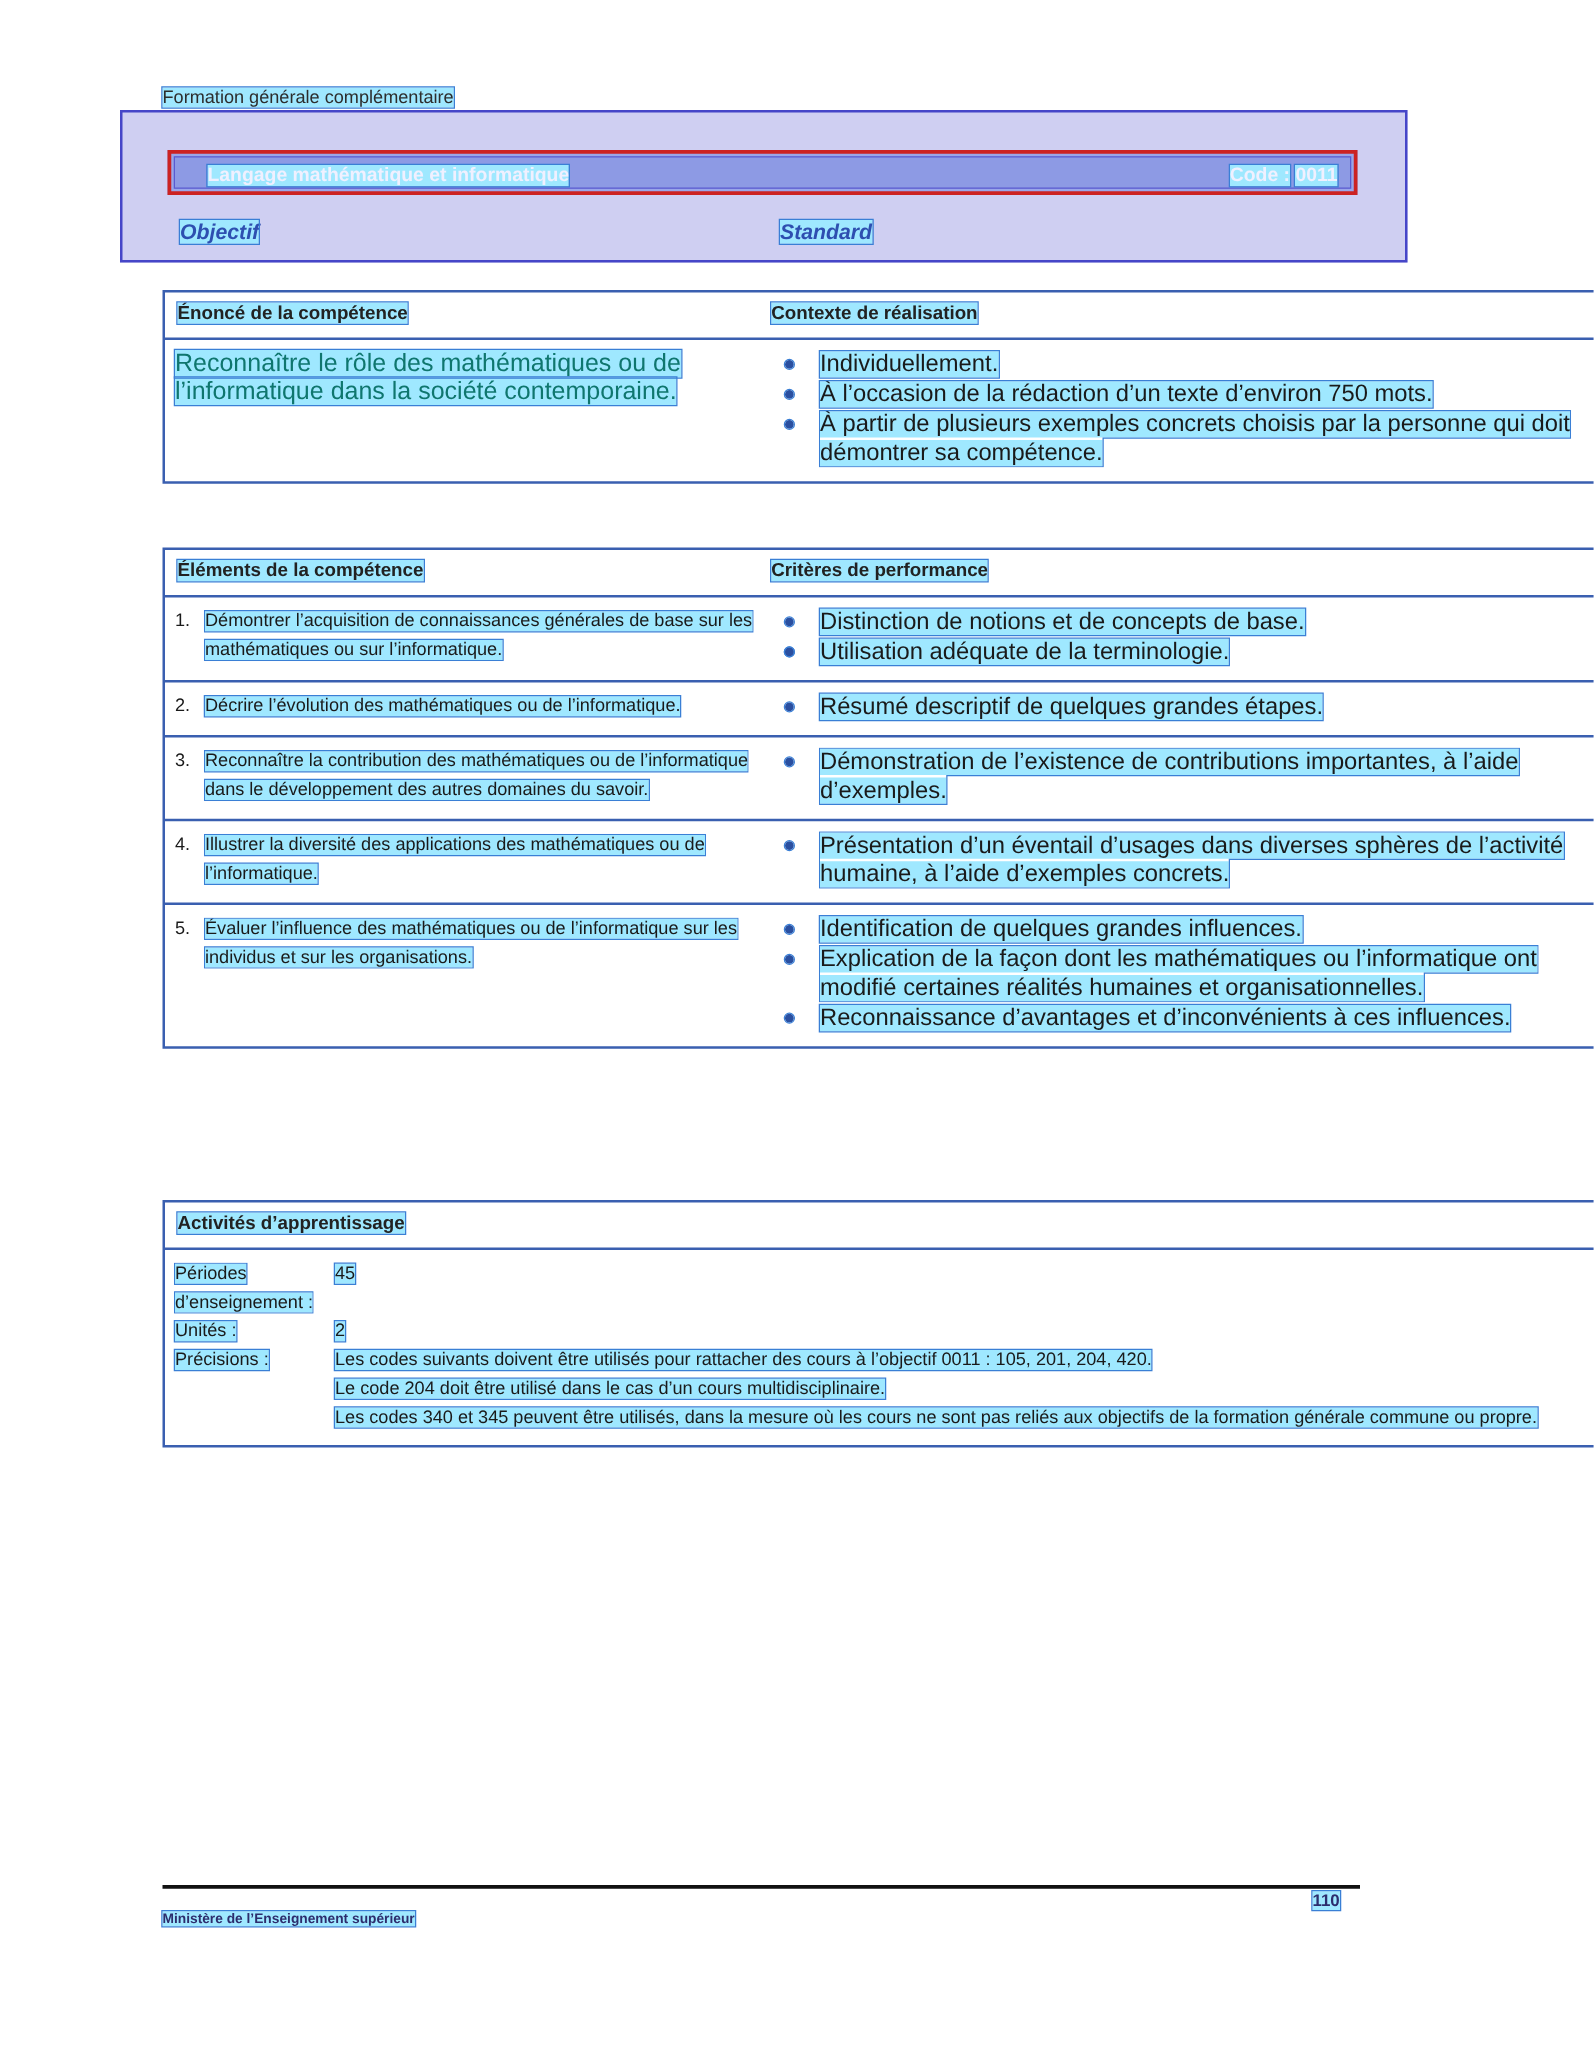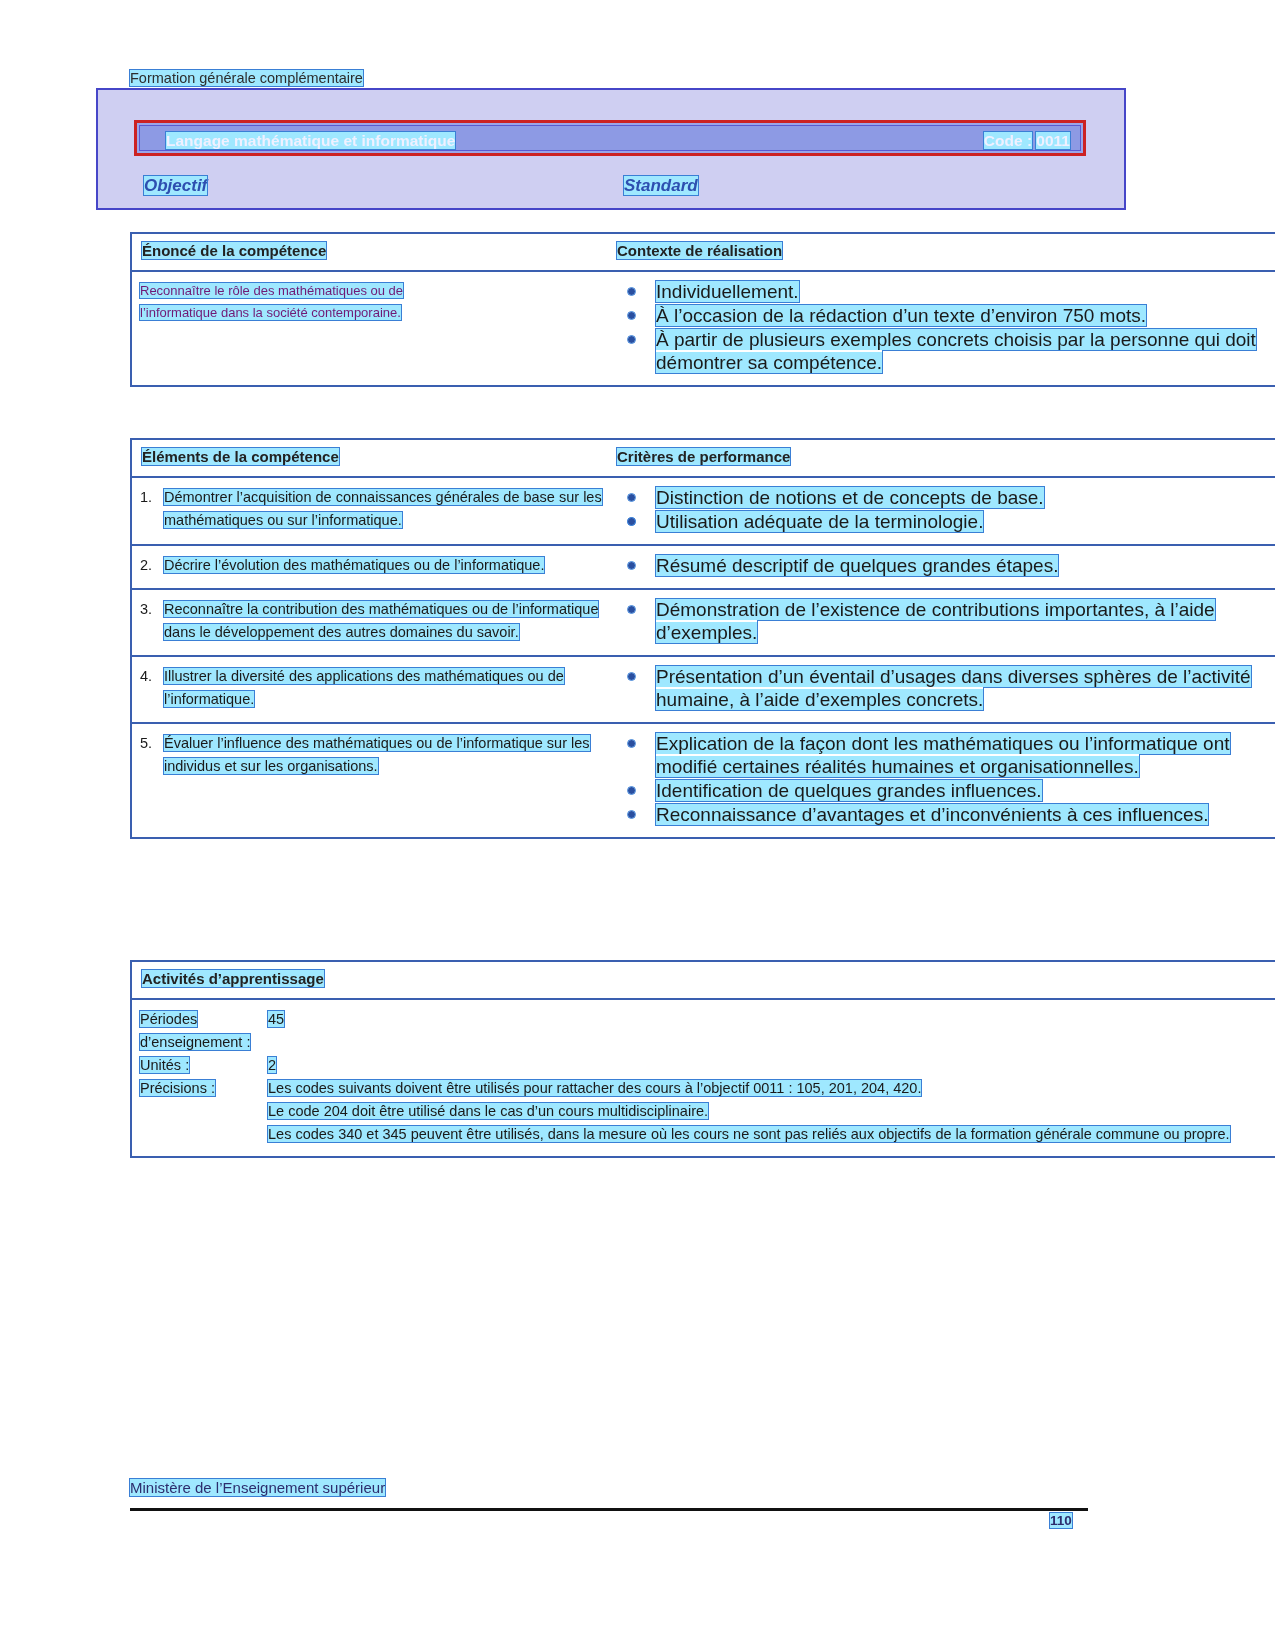--- a/index.html
+++ b/index.html
@@ -140,23 +140,23 @@
     padding: 8px 8px 10px 8px;
     box-sizing: border-box;
   }
   .col-right {
     flex: 1;
     padding: 8px 8px 10px 6px;
     box-sizing: border-box;
   }
 
   .line {
-    font-size: 13px;
+    font-size: 20px;
     line-height: 22px;
-    color: #701a75;
+    color: #0f766e;
   }
   .num-item {
     display: flex;
     font-size: 14.5px;
     line-height: 23px;
   }
   .num-item .num {
     width: 24px;
     flex: none;
   }
@@ -198,23 +198,23 @@
     position: absolute;
     left: 130px;
     top: 1508px;
     width: 958px;
     height: 3px;
     background: #111;
   }
   .footer-left {
     position: absolute;
     left: 130px;
-    top: 1479px;
-    font-size: 15px;
-    font-weight: normal;
+    top: 1529px;
+    font-size: 11px;
+    font-weight: bold;
     color: #2d2d6d;
   }
   .footer-right {
     position: absolute;
     left: 1050px;
     top: 1513px;
     font-size: 13.5px;
     font-weight: bold;
     color: #2d2d6d;
   }
@@ -342,22 +342,22 @@
 
     <div class="row">
       <div class="col-left">
         <div class="num-item">
           <span class="num">5.</span>
           <span class="txt"><span class="hl">Évaluer l’influence des mathématiques ou de l’informatique sur les individus et sur les organisations.</span></span>
         </div>
       </div>
       <div class="col-right">
         <ul class="bullets">
+          <li><span class="dot"></span><span class="hl">Identification de quelques grandes influences.</span></li>
           <li><span class="dot"></span><span class="hl">Explication de la façon dont les mathématiques ou l’informatique ont modifié certaines réalités humaines et organisationnelles.</span></li>
-          <li><span class="dot"></span><span class="hl">Identification de quelques grandes influences.</span></li>
           <li><span class="dot"></span><span class="hl">Reconnaissance d’avantages et d’inconvénients à ces influences.</span></li>
         </ul>
       </div>
     </div>
   </div>
 
   <div class="block" style="top: 960px;">
     <div class="block-head">
       <span class="left">
         <span class="hl">Activités d’apprentissage</span>

